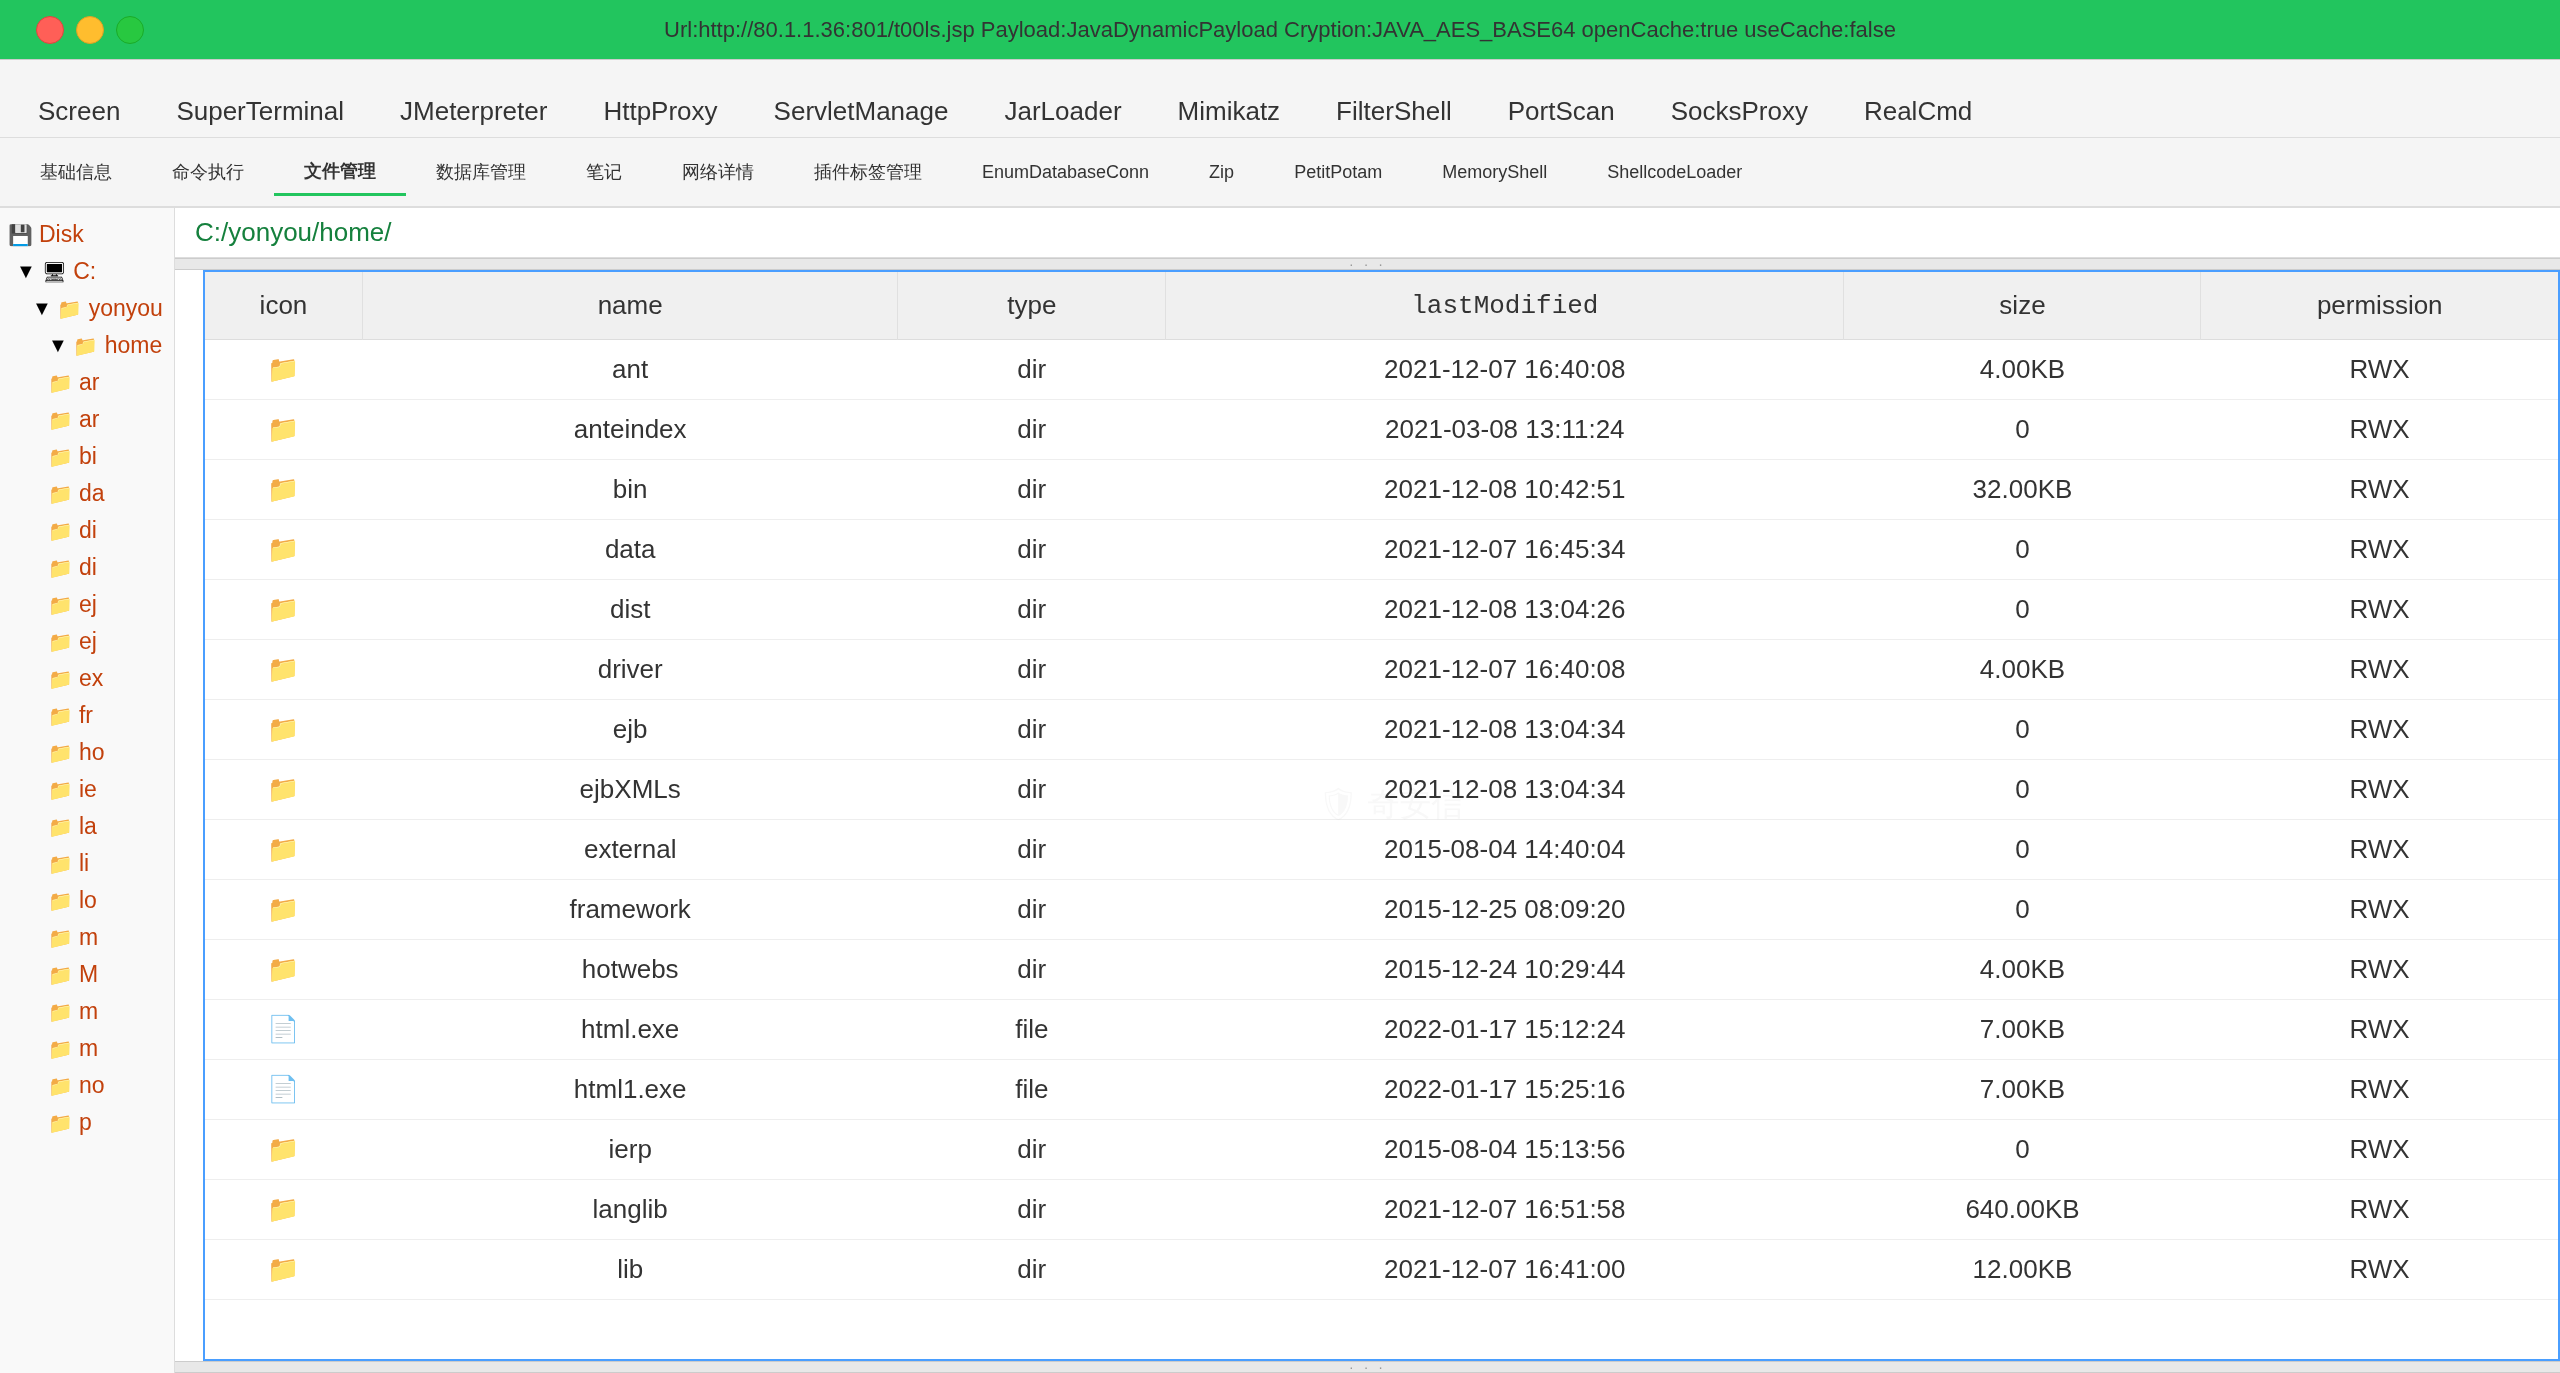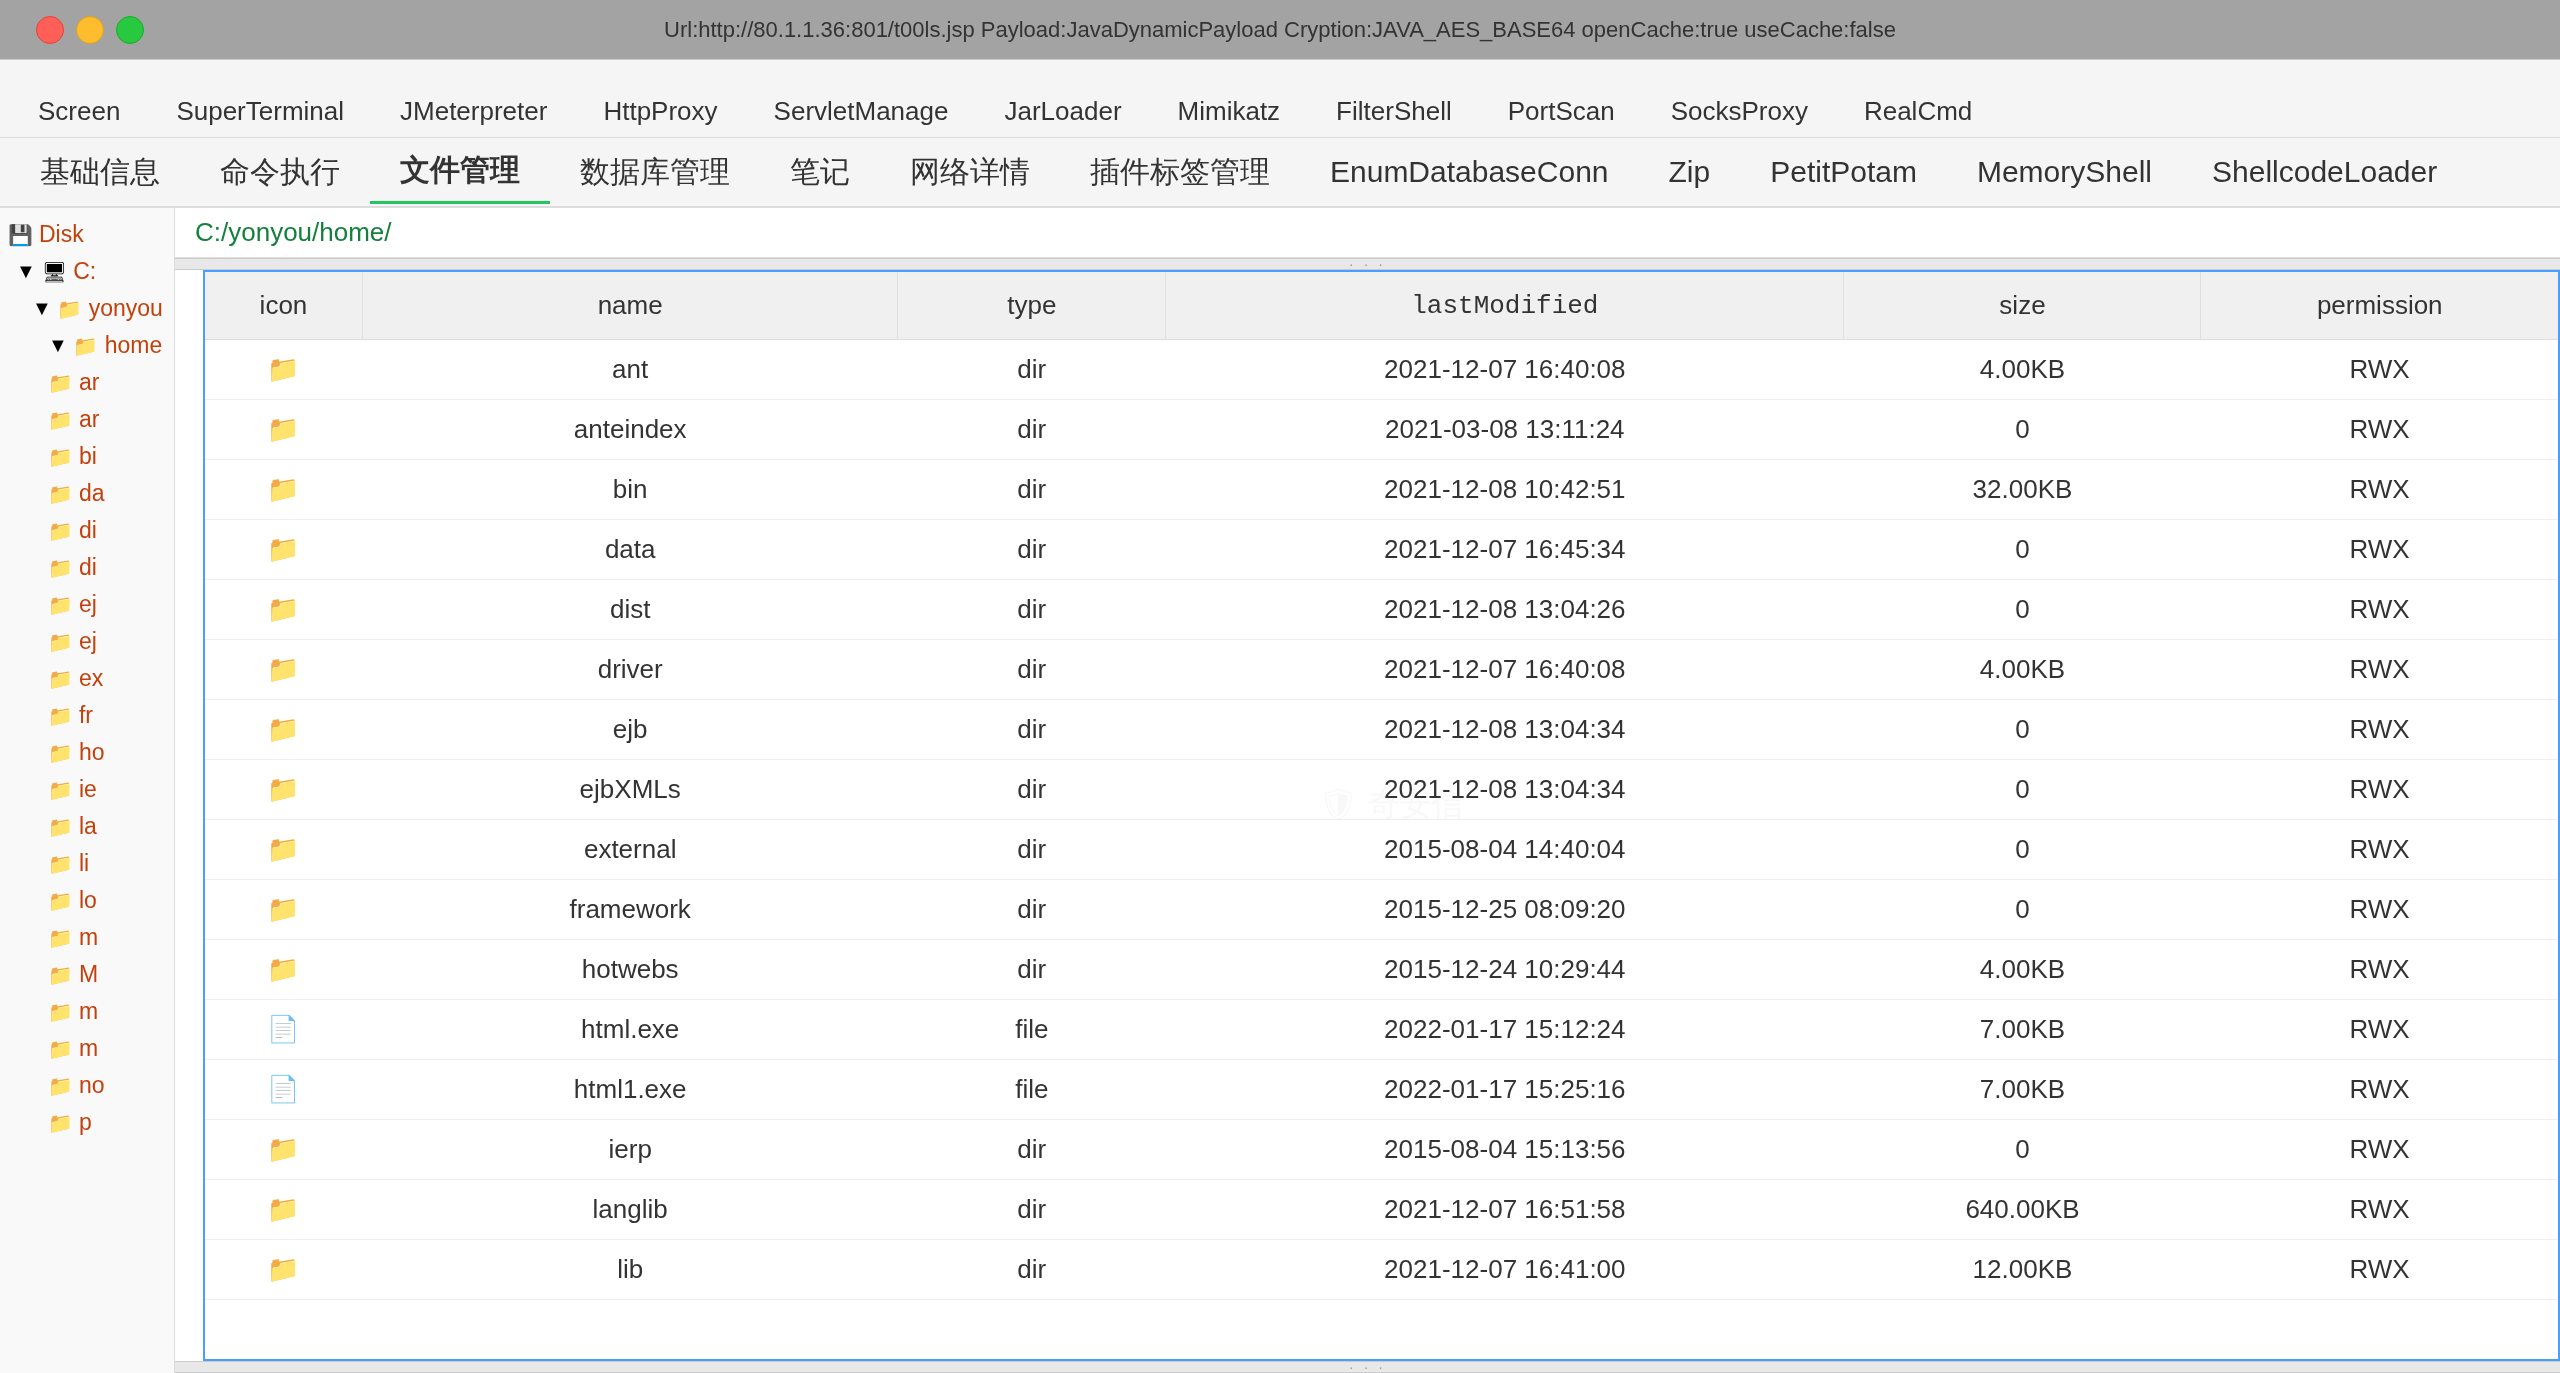--- a/index.html
+++ b/index.html
@@ -7,21 +7,21 @@
       font-family: -apple-system, BlinkMacSystemFont, "PingFang SC", "Helvetica Neue", Arial, sans-serif;
       background: #f0f0f0;
       width: 2560px;
       height: 1373px;
       overflow: hidden;
       font-size: 26px;
     }
 
     
     .title-bar {
-      background: #a3a3a3;
+      background: #22c55e;
       height: 60px;
       display: flex;
       align-items: center;
       padding: 0 36px;
       border-bottom: 1px solid #ccc;
       position: relative;
     }
     .traffic-lights {
       display: flex;
       gap: 12px;
@@ -67,21 +67,21 @@
       background: #f5f5f5;
       height: 70px;
       display: flex;
       align-items: center;
       padding: 0 10px;
       border-bottom: 2px solid #ddd;
       gap: 0;
     }
     .second-nav-item {
       padding: 10px 30px;
-      font-size: 30px;
+      font-size: 18px;
       color: #333;
       cursor: pointer;
       white-space: nowrap;
     }
     .second-nav-item.active {
       color: #333;
       font-weight: bold;
       border-bottom: 3px solid #22c55e;
     }
 

